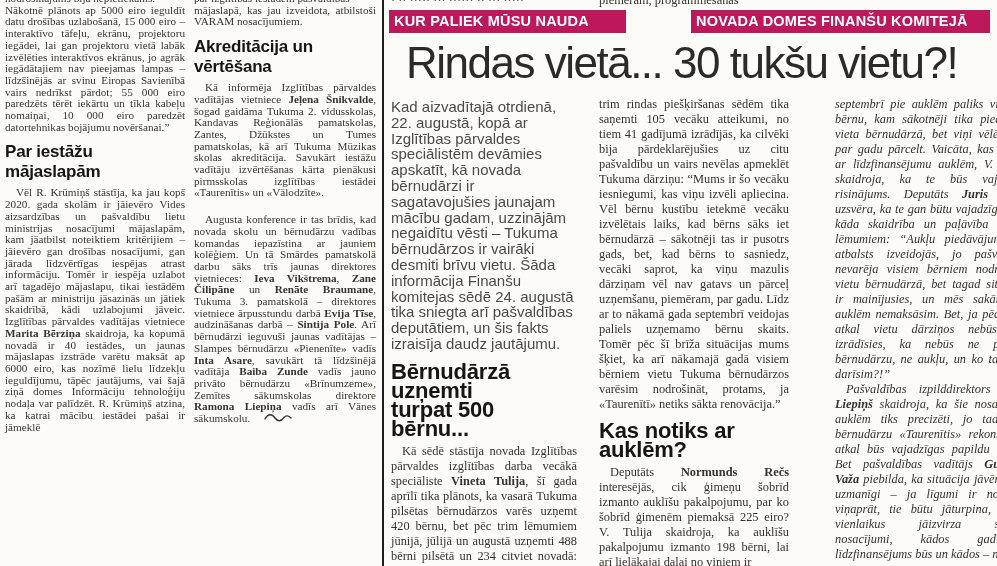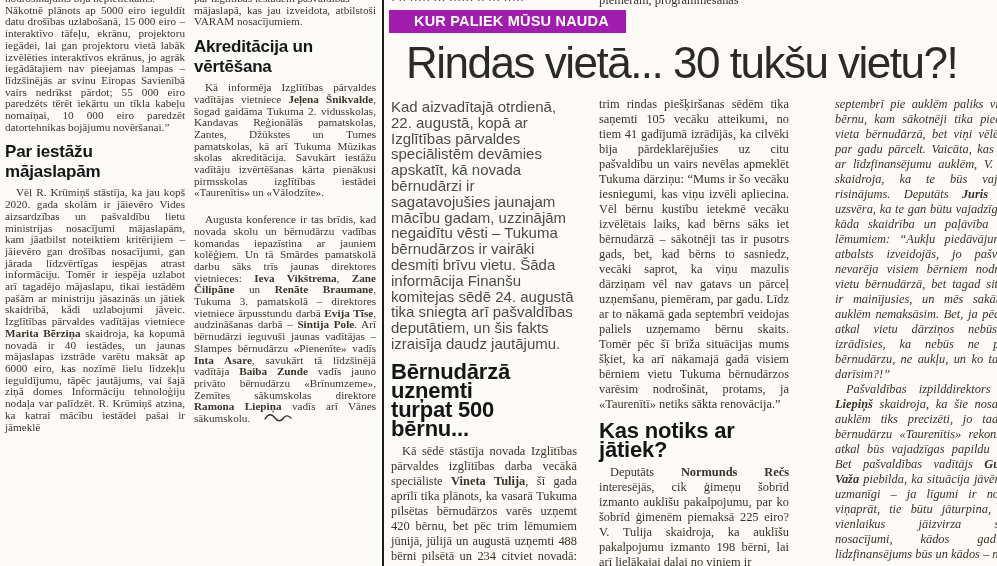--- a/index.html
+++ b/index.html
@@ -21,22 +21,22 @@
   p{margin:0;}
   .indent{ text-indent:11px; }
   .frag{white-space:nowrap;overflow:hidden;}
   
   .abs{position:absolute;}
   #col-a{left:5px;top:-7px;width:180px;}
   #col-b{left:194px;top:-7px;width:182px;}
   #v-rule{left:382px;top:0;width:2px;height:566px;background:#1d1d1d;}
   .kicker{
     position:absolute;top:10px;height:23px;box-sizing:border-box;
-    background:#a21caf;color:#ffffff;font-family:"Liberation Sans",sans-serif;
-    font-weight:bold;font-size:14.5px;line-height:23px;padding:0 25px;
+    background:#be185d;color:#ffffff;font-family:"Liberation Sans",sans-serif;
+    font-weight:bold;font-size:14.5px;line-height:23px;padding:0 5px;
     letter-spacing:0.2px;white-space:nowrap;overflow:hidden;
   }
   #kicker-left{left:389px;width:237px;}
   #kicker-right{left:691px;width:299px;}
   #headline{
     left:406px;top:38px;width:608px;
     font-family:"Liberation Sans",sans-serif;font-weight:400;
     font-size:44px;line-height:50px;letter-spacing:-1.5px;color:#2b2a28;
     white-space:nowrap;
   }
@@ -79,37 +79,38 @@
           </svg></span>
     </p>
   </div>
 
   <div id="v-rule" class="abs"></div>
 
   <p id="frag-art-left" class="abs frag">· ·· ····· ··· ······ ·· ··· ·····</p>
   <p id="frag-art-right" class="abs frag">piemēram, programmēšanas</p>
 
   <div id="kicker-left" class="kicker">KUR PALIEK MŪSU NAUDA</div>
+  <div id="kicker-right" class="kicker">NOVADA DOMES FINANŠU KOMITEJĀ</div>
 
   <h1 id="headline" class="abs" style="margin:0;">Rindas vietā... 30 tukšu vietu?!</h1>
 
   <div id="art-col1" class="abs">
     <p class="lead">Kad aizvadītajā otrdienā, 22. augustā, kopā ar Izglītības pārvaldes speciālistēm devāmies apskatīt, kā novada bērnudārzi ir sagatavojušies jaunajam mācību gadam, uzzinājām negaidītu vēsti – Tukuma bērnudārzos ir vairāki desmiti brīvu vietu. Šāda informācija Finanšu komitejas sēdē 24. augustā tika sniegta arī pašvaldības deputātiem, un šis fakts izraisīja daudz jautājumu.</p>
     <div style="height:10px;"></div>
     <h3 class="subhead" style="margin:0;">Bērnudārzā uzņemti
 turpat 500 bērnu...</h3>
     <div class="gap-s"></div>
     <p class="serif-md indent"><span>Kā sēdē stāstīja novada Izglītības pārvaldes izglītības darba vecākā speciāliste </span><span class="b">Vineta Tulija</span><span>, šī gada aprīlī tika plānots, ka vasarā Tukuma pilsētas bērnudārzos varēs uzņemt 420 bērnu, bet pēc trim lēmumiem jūnijā, jūlijā un augustā uzņemti 488 bērni pilsētā un 234 citviet novadā: “Līdz ar to rinda ir ļoti sarukusi. Līdz septembrim vēl jāuzņem 12 bērni, līdz nākamā gada janvārim pilsētā – 41, bet līdz nākamā gada septembrim – 215 bērni.” V. Tulija gan atzina, ka situācija šajā jomā</span></p>
   </div>
 
   <div id="art-col2" class="abs">
     <p class="serif-md">trim rindas piešķiršanas sēdēm tika saņemti 105 vecāku atteikumi, no tiem 41 gadījumā izrādījās, ka cilvēki bija pārdeklarējušies uz citu pašvaldību un vairs nevēlas apmeklēt Tukuma dārziņu: “Mums ir šo vecāku iesniegumi, kas viņu izvēli apliecina. Vēl bērnu kustību ietekmē vecāku izvēlētais laiks, kad bērns sāks iet bērnudārzā – sākotnēji tas ir pusotrs gads, bet, kad bērns to sasniedz, vecāki saprot, ka viņu mazulis dārziņam vēl nav gatavs un pārceļ uzņemšanu, piemēram, par gadu. Līdz ar to nākamā gada septembrī veidojas paliels uzņemamo bērnu skaits. Tomēr pēc šī brīža situācijas mums šķiet, ka arī nākamajā gadā visiem bērniem vietu Tukuma bērnudārzos varēsim nodrošināt, protams, ja «Taurenītī» netiks sākta renovācija.”</p>
     <div class="gap-m"></div>
     <h3 class="subhead" style="margin:0;">Kas notiks ar
-jātiek?</h3>
+auklēm?</h3>
     <div class="gap-s"></div>
     <p class="serif-md indent"><span>Deputāts </span><span class="b">Normunds Rečs</span><span> interesējās, cik ģimeņu šobrīd izmanto auklīšu pakalpojumu, par ko šobrīd ģimenēm piemaksā 225 eiro? V. Tulija skaidroja, ka auklīšu pakalpojumu izmanto 198 bērni, lai arī lielākajai daļai no viņiem ir</span></p>
   </div>
 
   <div id="art-col3" class="abs">
     <p class="serif-md"><span>septembrī pie auklēm paliks vien 10 bērnu, kam sākotnēji tika piedāvāta vieta bērnudārzā, bet viņi vēlētos to par gadu pārcelt. Vaicāta, kas notiks ar līdzfinansējumu auklēm, V. Tulija skaidroja, ka te būs vajadzīgs risinājums. Deputāts </span><span class="b">Juris Šulcs</span><span> uzsvēra, ka te gan būtu vajadzīga kaut kāda skaidrība un paļāvība domes lēmumiem: “Aukļu piedāvājums un atbalsts izveidojās, jo pašvaldība nevarēja visiem bērniem nodrošināt vietu bērnudārzā, bet tagad situācija ir mainījusies, un mēs sakām, ka auklēm nemaksāsim. Bet, ja pēc gada atkal vietu dārziņos nebūs, vai izrādīsies, ka nebūs ne privāto bērnudārzu, ne aukļu, un ko tad mēs darīsim?!”</span></p>
     <p class="serif-md indent"><span>Pašvaldības izpilddirektors </span><span class="b">Ivars Liepiņš</span><span> skaidroja, ka šie nosacījumi auklēm tiks precizēti, jo tad, kad bērnudārzu «Taurenītis» rekonstruēs, atkal būs vajadzīgas papildu vietas. Bet pašvaldības vadītājs </span><span class="b">Gundars Važa</span><span> piebilda, ka situācija jāvērtē ļoti uzmanīgi – ja līgumi ir noslēgti, viņaprāt, tie būtu jāturpina, tomēr vienlaikus jāizvirza skaidri nosacījumi, kādos gadījumos līdzfinansējums būs un kādos – ne.</span></p>
   </div>
 
 </div>

